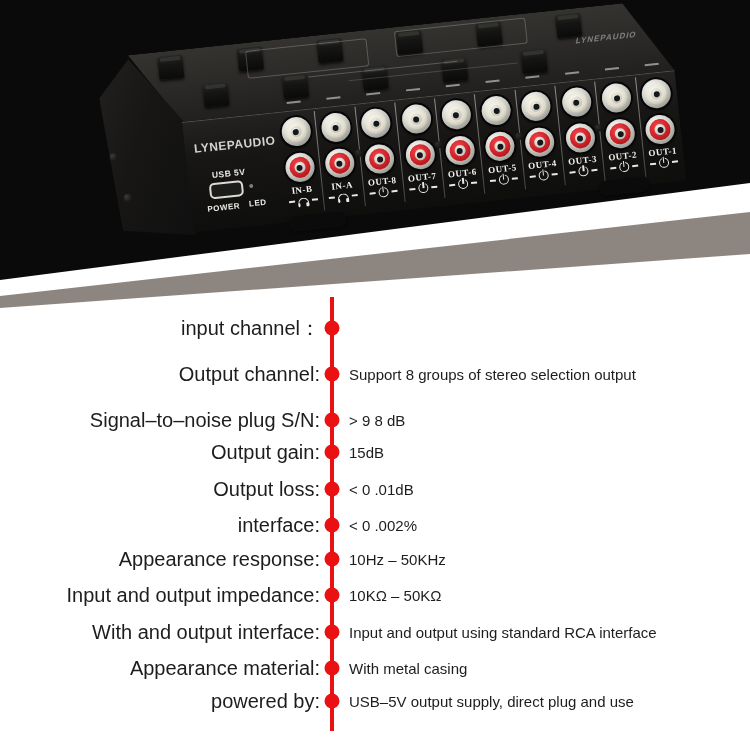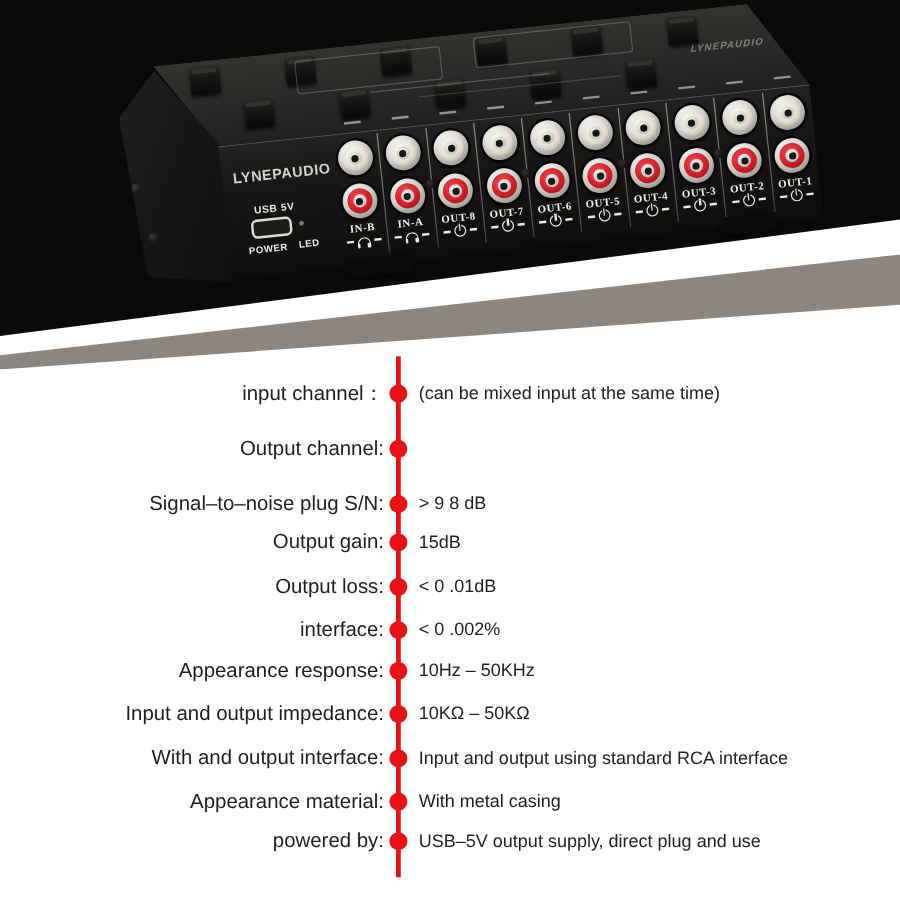--- a/index.html
+++ b/index.html
@@ -92,21 +92,21 @@
     border-radius:6px 6px 0 0;margin-top:2px;}
   .ic-hp::before,.ic-hp::after{content:'';position:absolute;bottom:-1px;width:2.5px;height:4px;
     background:#eceae6;border-radius:1px;}
   .ic-hp::before{left:-1px;} .ic-hp::after{right:-1px;}
   .foot{position:absolute;height:15px;border-radius:7px;background:#0b0b0b;box-shadow:0 1px 2px rgba(0,0,0,.5);}
   
   .specs{position:absolute;left:0;top:0;width:750px;height:750px;}
   .timeline{position:absolute;width:4px;}
   .spec-row{position:absolute;left:0;width:750px;height:0;}
   .spec-label{position:absolute;right:430px;top:0;transform:translateY(-50%);
-    white-space:nowrap;color:#1d1d1d;font-size:17px;}
+    white-space:nowrap;color:#1d1d1d;font-size:20px;}
   .spec-dot{position:absolute;left:0;top:0;transform:translate(-50%,-50%);
     width:15px;height:15px;border-radius:50%;}
   .spec-value{position:absolute;left:349px;top:0;transform:translateY(-50%);
     color:#1d1d1d;font-size:15px;line-height:19px;white-space:nowrap;}
 </style>
 </head>
 <body>
 
 <div class="hero">
   <div class="hero-bg"></div>
@@ -389,27 +389,27 @@
     <div class="foot" style="left:488px;top:175px;width:50px;"></div>
   </div>
 </div>
 
 <div class="specs" id="specs">
   <div class="timeline" id="timeline" style="left: 330px; top: 297px; height: 434px; background: rgb(234, 17, 19);"></div>
 <div class="spec-row" style="top: 328px;">
       <div class="spec-label">input channel：</div>
       <div class="spec-dot" style="left: 332px; background: rgb(234, 17, 19);"></div>
       <div class="spec-value">
-        <div>(can be mixed input at the same time)</div>
       </div>
     </div>
     <div class="spec-row" style="top: 374px;">
       <div class="spec-label">Output channel:</div>
       <div class="spec-dot" style="left: 332px; background: rgb(234, 17, 19);"></div>
       <div class="spec-value">
+        <div>Support 8 groups of stereo selection output</div>
       </div>
     </div>
     <div class="spec-row" style="top: 420px;">
       <div class="spec-label">Signal–to–noise plug S/N:</div>
       <div class="spec-dot" style="left: 332px; background: rgb(234, 17, 19);"></div>
       <div class="spec-value">
         <div>&gt; 9 8 dB</div>
       </div>
     </div>
     <div class="spec-row" style="top: 452px;">

